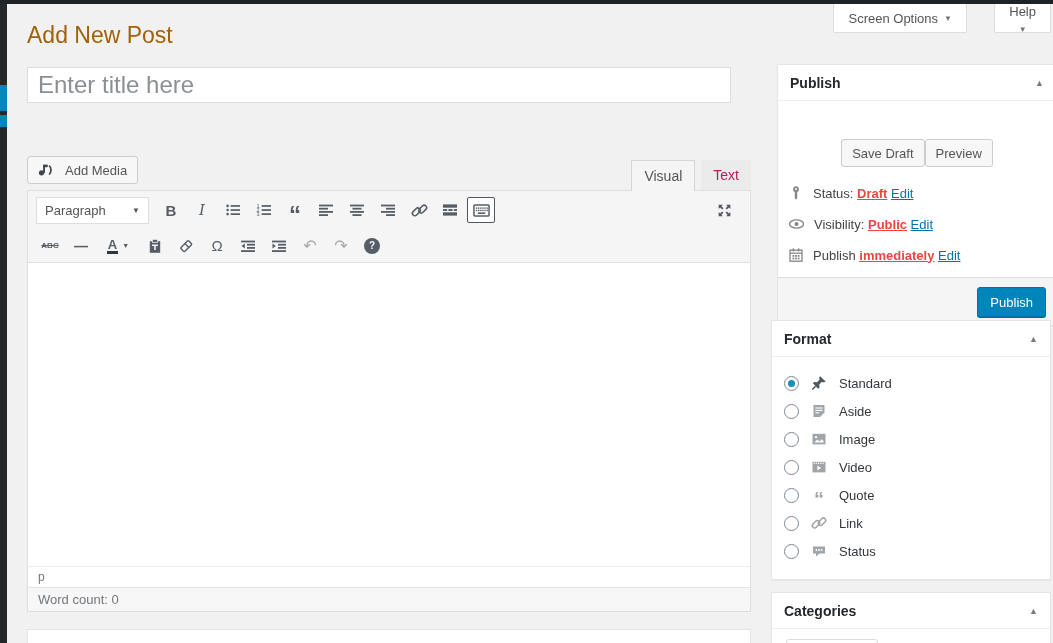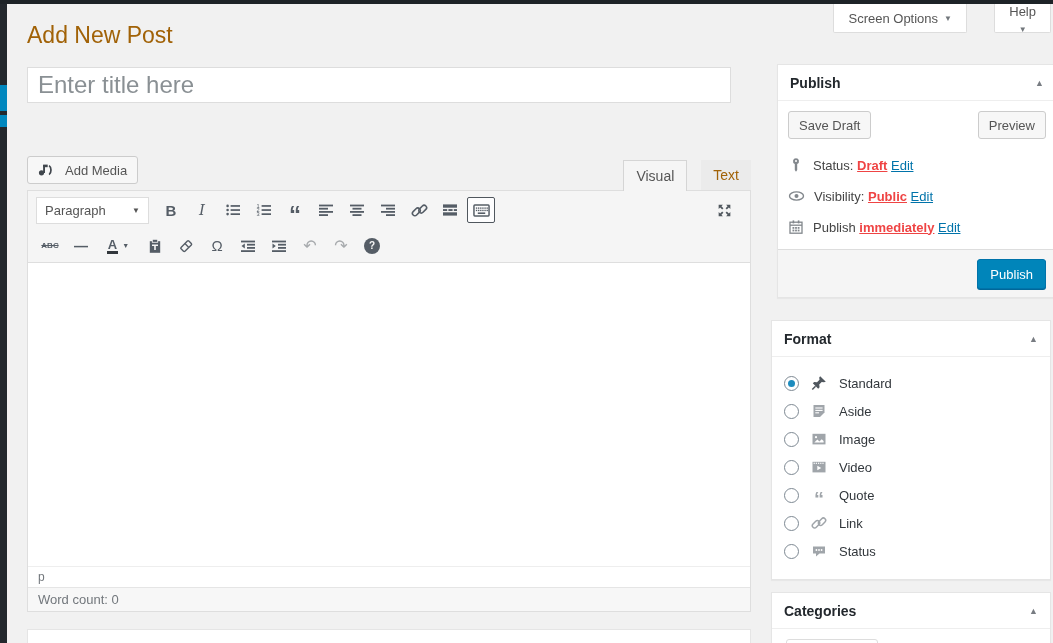--- a/index.html
+++ b/index.html
@@ -40,24 +40,24 @@
   
   .editor-region { position:absolute; left:27px; top:155px; width:724px; }
   .media-row { position:relative; height:35px; }
   .add-media-btn {
     position:absolute; left:0; top:1px; height:28px;
     background:#f7f7f7; border:1px solid #ccc; border-radius:3px;
     color:#555; font-size:13px; display:flex; align-items:center; gap:12px;
     padding:0 10px 0 8px; cursor:pointer;
   }
   .add-media-btn svg { color:#40464d; }
-  .editor-tabs { position:absolute; right:0; bottom:0; display:flex; gap:14px; align-items:flex-end; }
+  .editor-tabs { position:absolute; right:0; bottom:0; display:flex; gap:6px; align-items:flex-end; }
   .ed-tab { height:30px; padding:0 12px; display:flex; align-items:center; font-size:14px; cursor:pointer; }
   .ed-tab.active { background:#f5f5f5; border:1px solid #d5d5d5; border-bottom:none; color:#555; height:31px; margin-bottom:-1px; }
-  .ed-tab.inactive { background:#ebebeb; color:#a16207; }
+  .ed-tab.inactive { background:#ebebeb; color:#be185d; }
 
   .editor-frame { border:1px solid #dedede; background:#ec4899; }
   .mce-toolbar { background:#f5f5f5; border-bottom:1px solid #dedede; padding:0 0 0 8px; }
   .tb-row { display:flex; align-items:center; }
   .tb-row1 { height:38px; }
   .tb-row2 { height:33px; }
   .para-select {
     width:113px; height:27px; background:#fff; border:1px solid #ddd; border-radius:0;
     display:flex; align-items:center; justify-content:space-between;
     padding:0 8px; color:#555; font-size:13px; margin-right:8px; cursor:pointer;
@@ -97,21 +97,21 @@
   .postbox { background:#fff; border:1px solid #e5e5e5; box-shadow:0 1px 1px rgba(0,0,0,.04); }
   .postbox-header {
     height:36px; display:flex; align-items:center; justify-content:space-between;
     padding:0 12px; border-bottom:1px solid #eee; cursor:pointer;
   }
   .postbox-title { font-size:14px; font-weight:bold; color:#23282d; }
   .toggle-arrow { font-size:9px; color:#787c82; }
 
   .publish-box { position:absolute; top:0; left:6px; width:280px; }
   .publish-body { padding:10px; }
-  .minor-actions { display:flex; justify-content:space-between; margin-bottom:18px; }
+  .minor-actions { display:flex; justify-content:center; margin-bottom:18px;margin-top:28px; }
   .wp-btn-secondary {
     background:#f7f7f7; border:1px solid #ccc; border-radius:3px; color:#555;
     height:28px; padding:0 10px; font-size:13px; display:flex; align-items:center; cursor:pointer;
   }
   .misc-row { display:flex; align-items:center; gap:9px; margin-bottom:15px; color:#444; }
   .misc-row .dashicon { color:#82878c; flex:0 0 auto; }
   .misc-row b { color:#ef4444;text-decoration:underline; }
   .edit-link { color:#0073aa; text-decoration:underline; cursor:pointer; }
   .major-actions { background:#f5f5f5; border-top:1px solid #ddd; height:48px; position:relative; }
   .publish-primary-btn {

